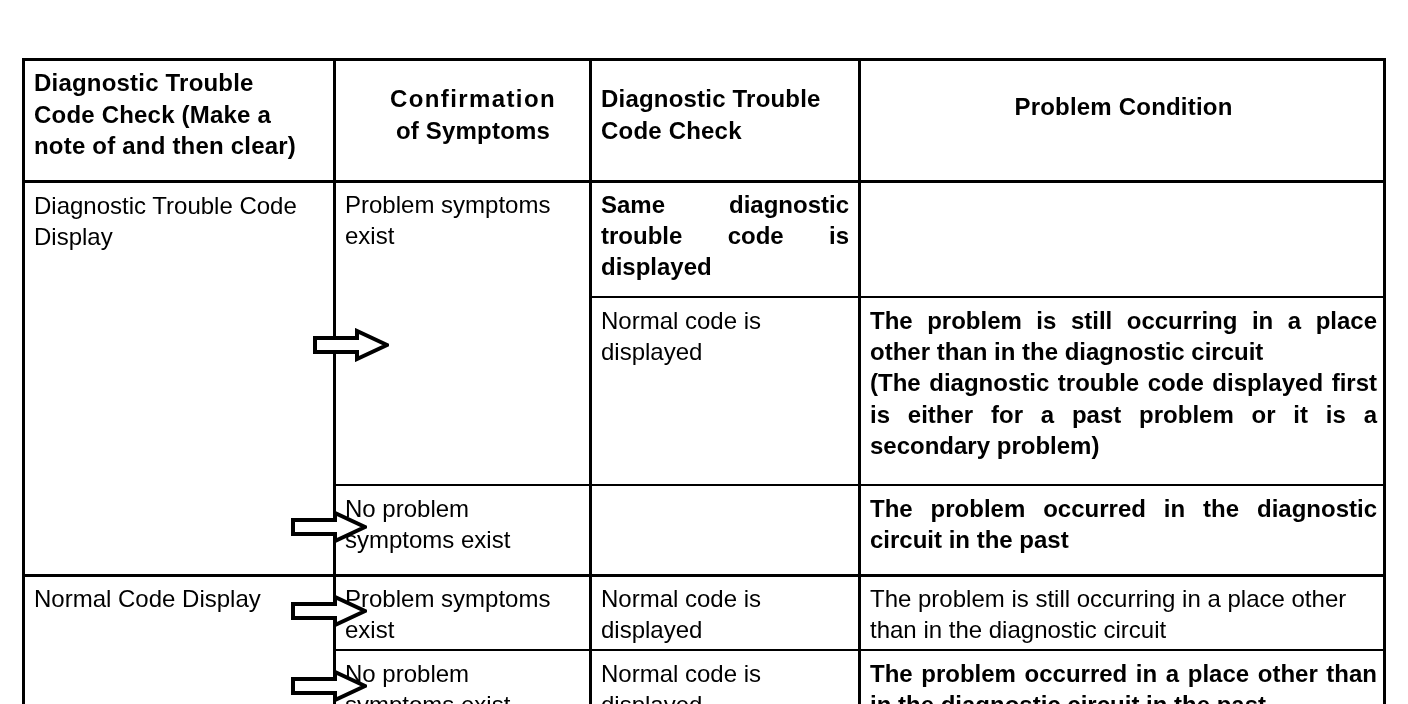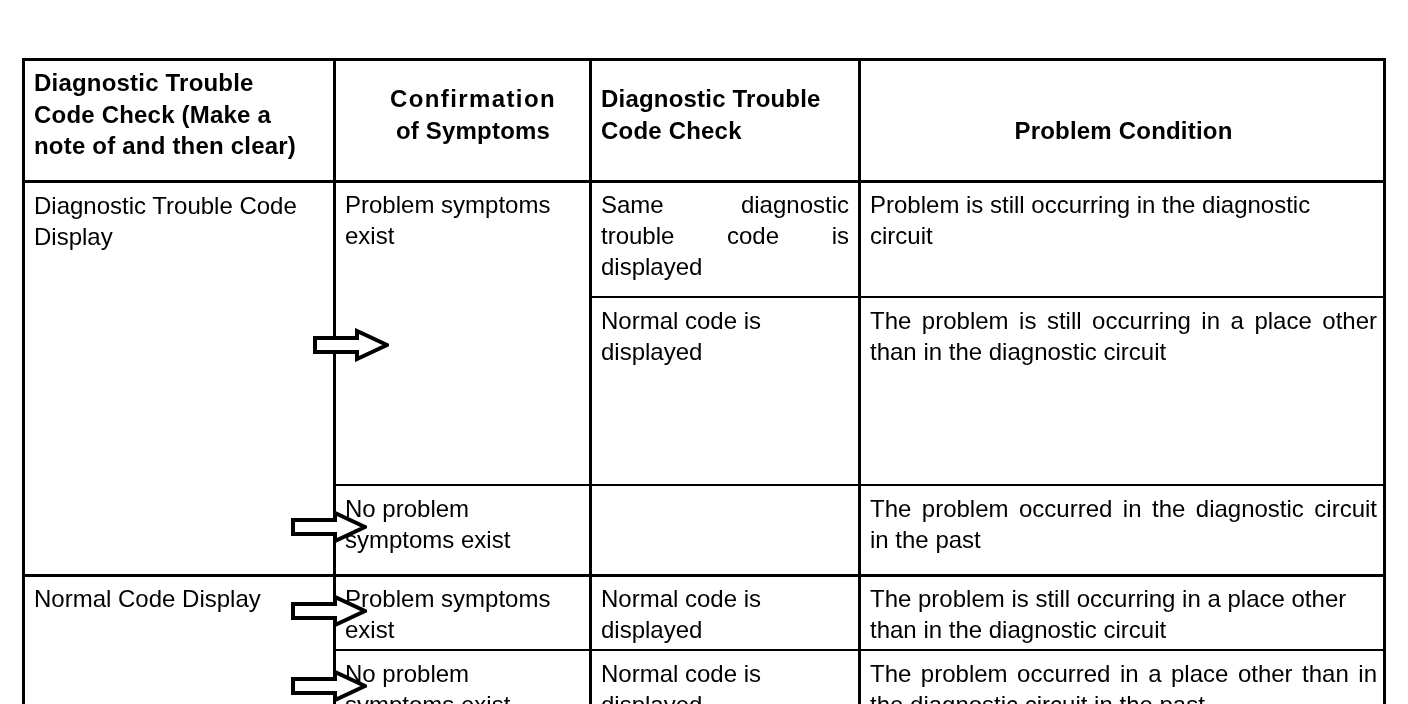--- a/index.html
+++ b/index.html
@@ -85,27 +85,28 @@
     text-align: center;
   }
   .body-cell {
     font-weight: normal;
     font-size: 24px;
     line-height: 1.30;
   }
   .justify {
     text-align: justify;
     text-align-last: left;
+    font-weight: bold;
   }
 
   
   .h1 { left: 0px;   top: 0px;   width: 308px; height: 119px; }
   .h2 { left: 311px; top: 0px;   width: 274px; height: 119px; padding-top: 22px; }
   .h3 { left: 567px; top: 0px;   width: 266px; height: 119px; padding-top: 22px; }
-  .h4 { left: 836px; top: 0px;   width: 525px; height: 119px; padding-top: 54px; }
+  .h4 { left: 836px; top: 0px;   width: 525px; height: 119px; padding-top: 30px; }
 
   
   .b-dtcd   { left: 0px;   top: 123px; width: 308px; }
   .b-norm   { left: 0px;   top: 516px; width: 304px; }
 
   .b-ps1    { left: 311px; top: 122px; width: 253px; }
   .b-nps1   { left: 311px; top: 426px; width: 253px; }
   .b-ps2    { left: 311px; top: 516px; width: 253px; }
   .b-nps2   { left: 311px; top: 591px; width: 253px; }
 
@@ -198,25 +199,23 @@
     <div class="cell body-cell b-ncd1">
       <span>Normal code is displayed</span>
     </div>
     <div class="cell body-cell b-ncd2">
       <span>Normal code is displayed</span>
     </div>
     <div class="cell body-cell b-ncd3">
       <span>Normal code is displayed</span>
     </div>
 
-    <div class="cell body-cell b-pc1">
-      <span>Problem is still occurring in the diagnostic circuit</span>
-    </div>
     <div class="cell body-cell justify b-pc2">
       <div>The problem is still occurring in a place other than in the diagnostic circuit</div>
+      <div>(The diagnostic trouble code displayed first is either for a past problem or it is a secondary problem)</div>
     </div>
     <div class="cell body-cell justify b-pc3">
       <span>The problem occurred in the diagnostic circuit in the past</span>
     </div>
     <div class="cell body-cell b-pc4">
       <span>The problem is still occurring in a place other than in the diagnostic circuit</span>
     </div>
     <div class="cell body-cell justify b-pc5">
       <span>The problem occurred in a place other than in the diagnostic circuit in the past</span>
     </div>

